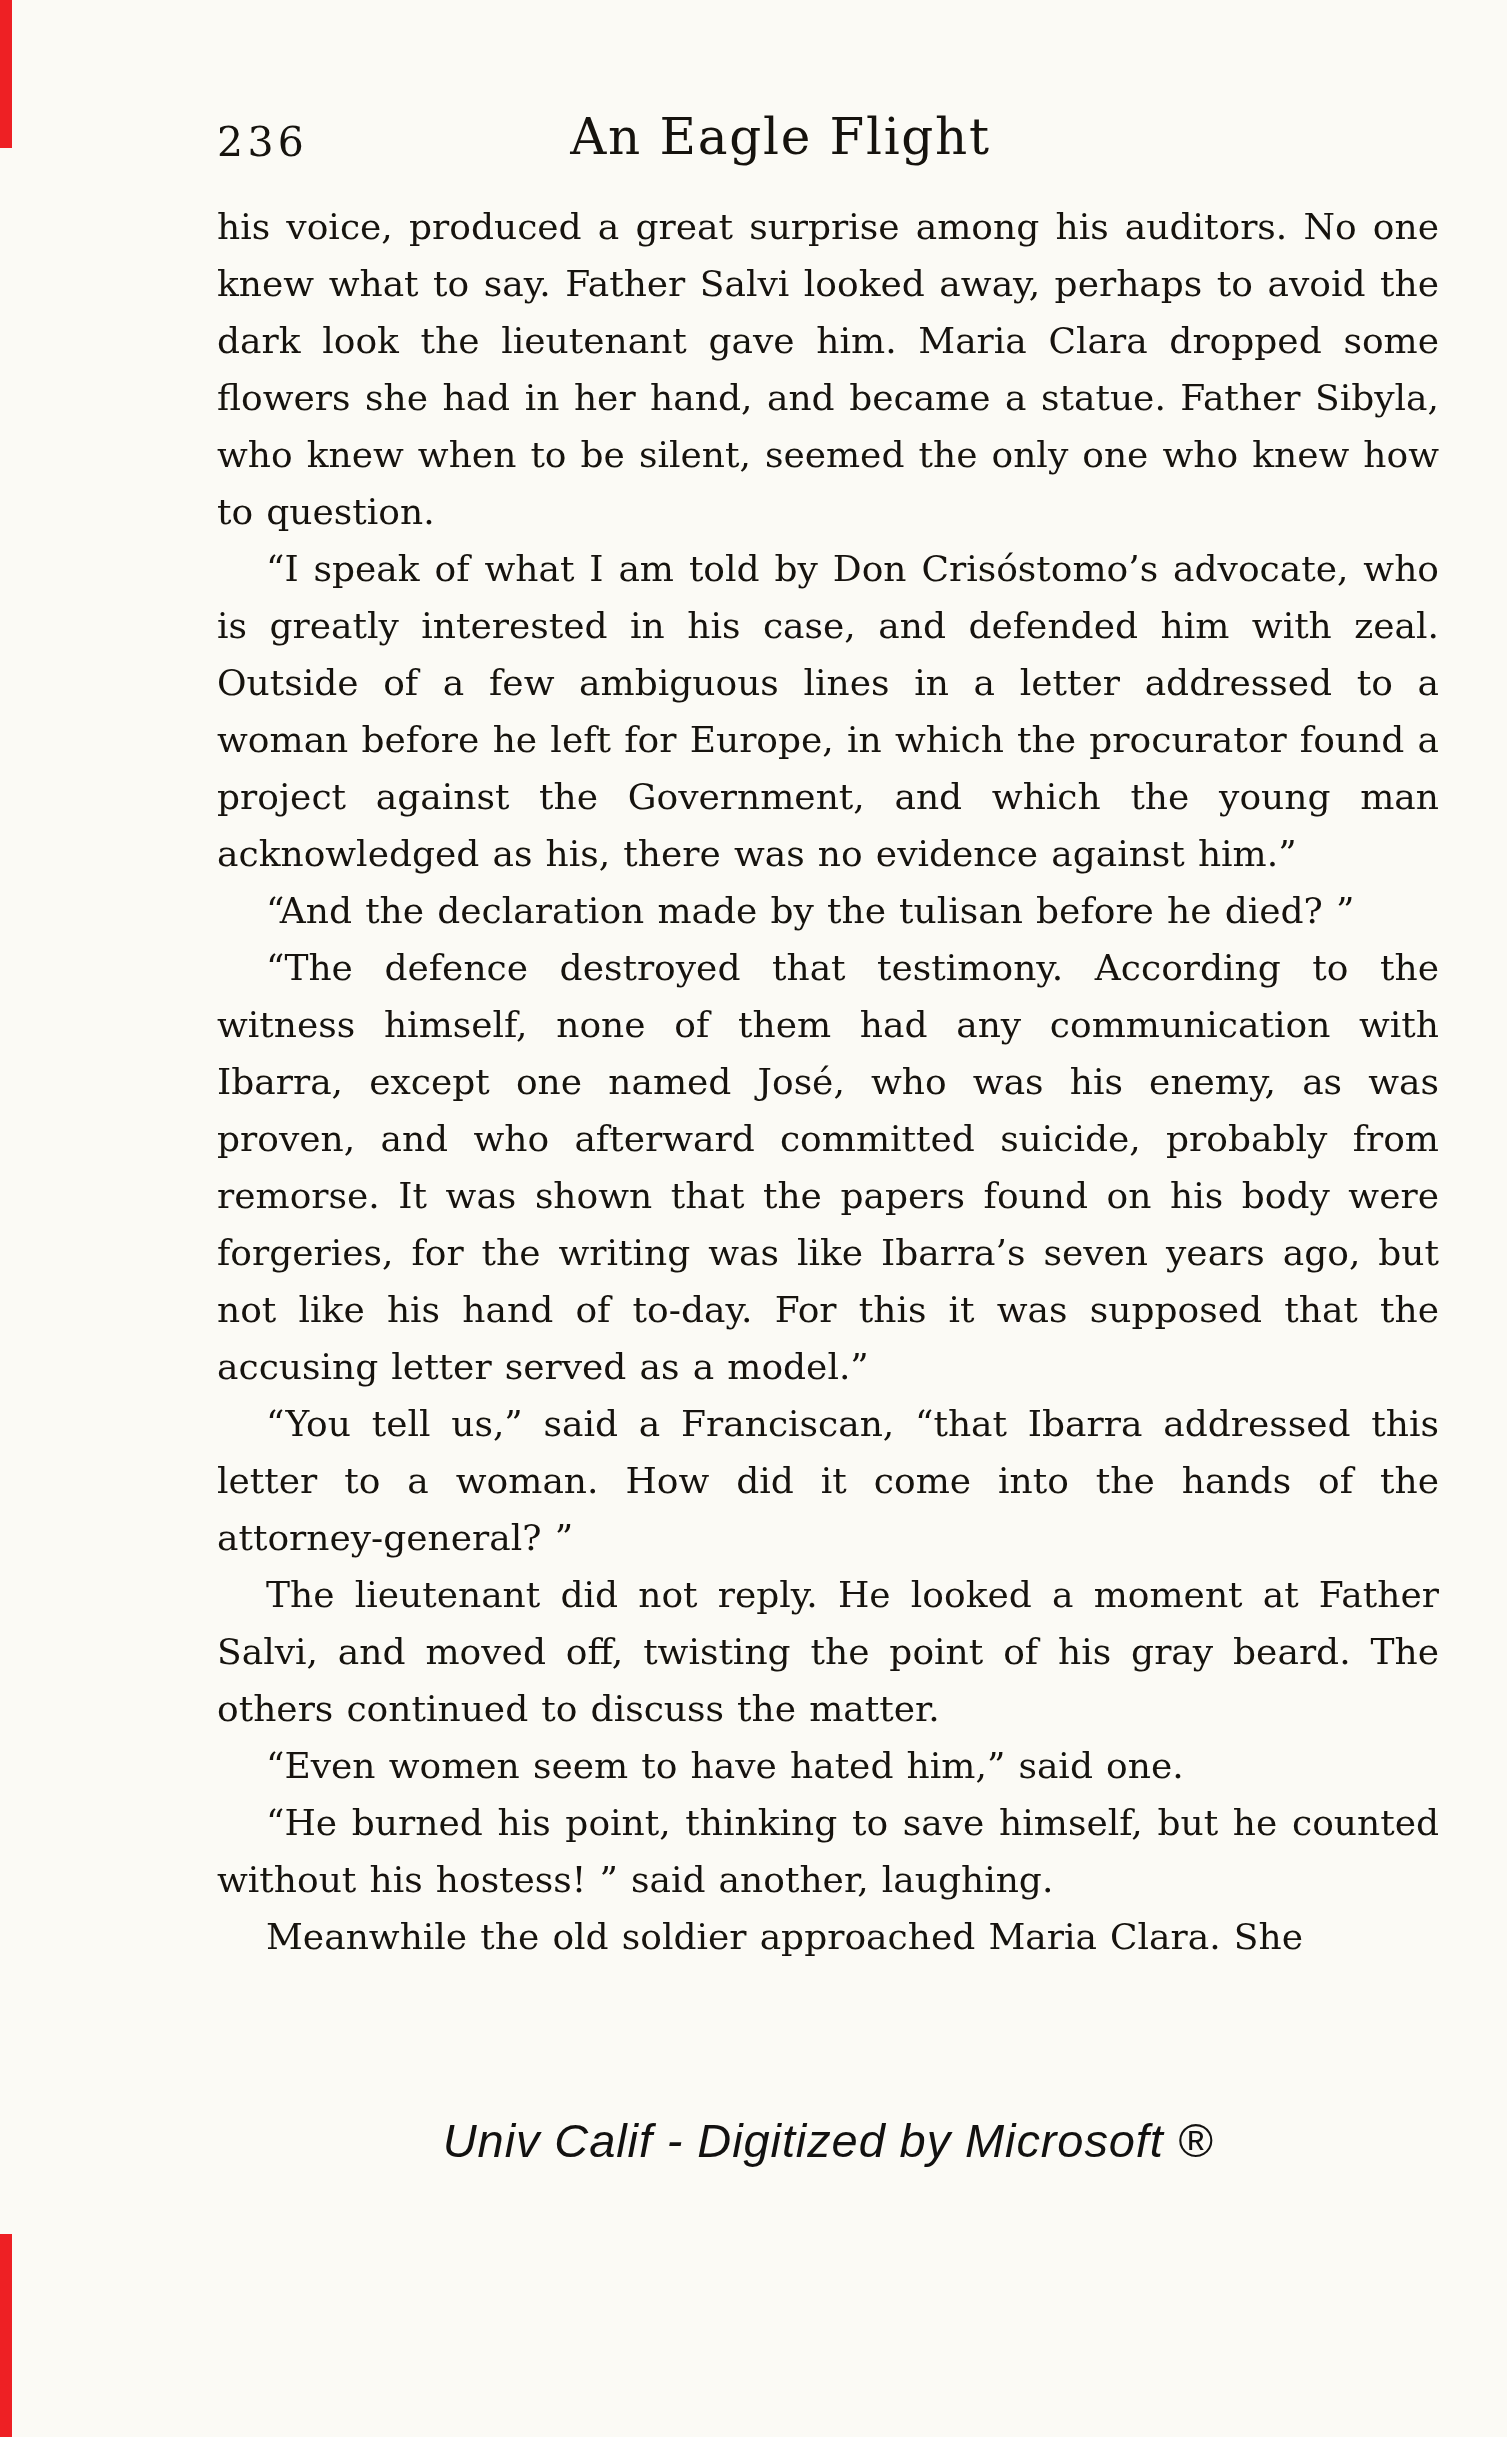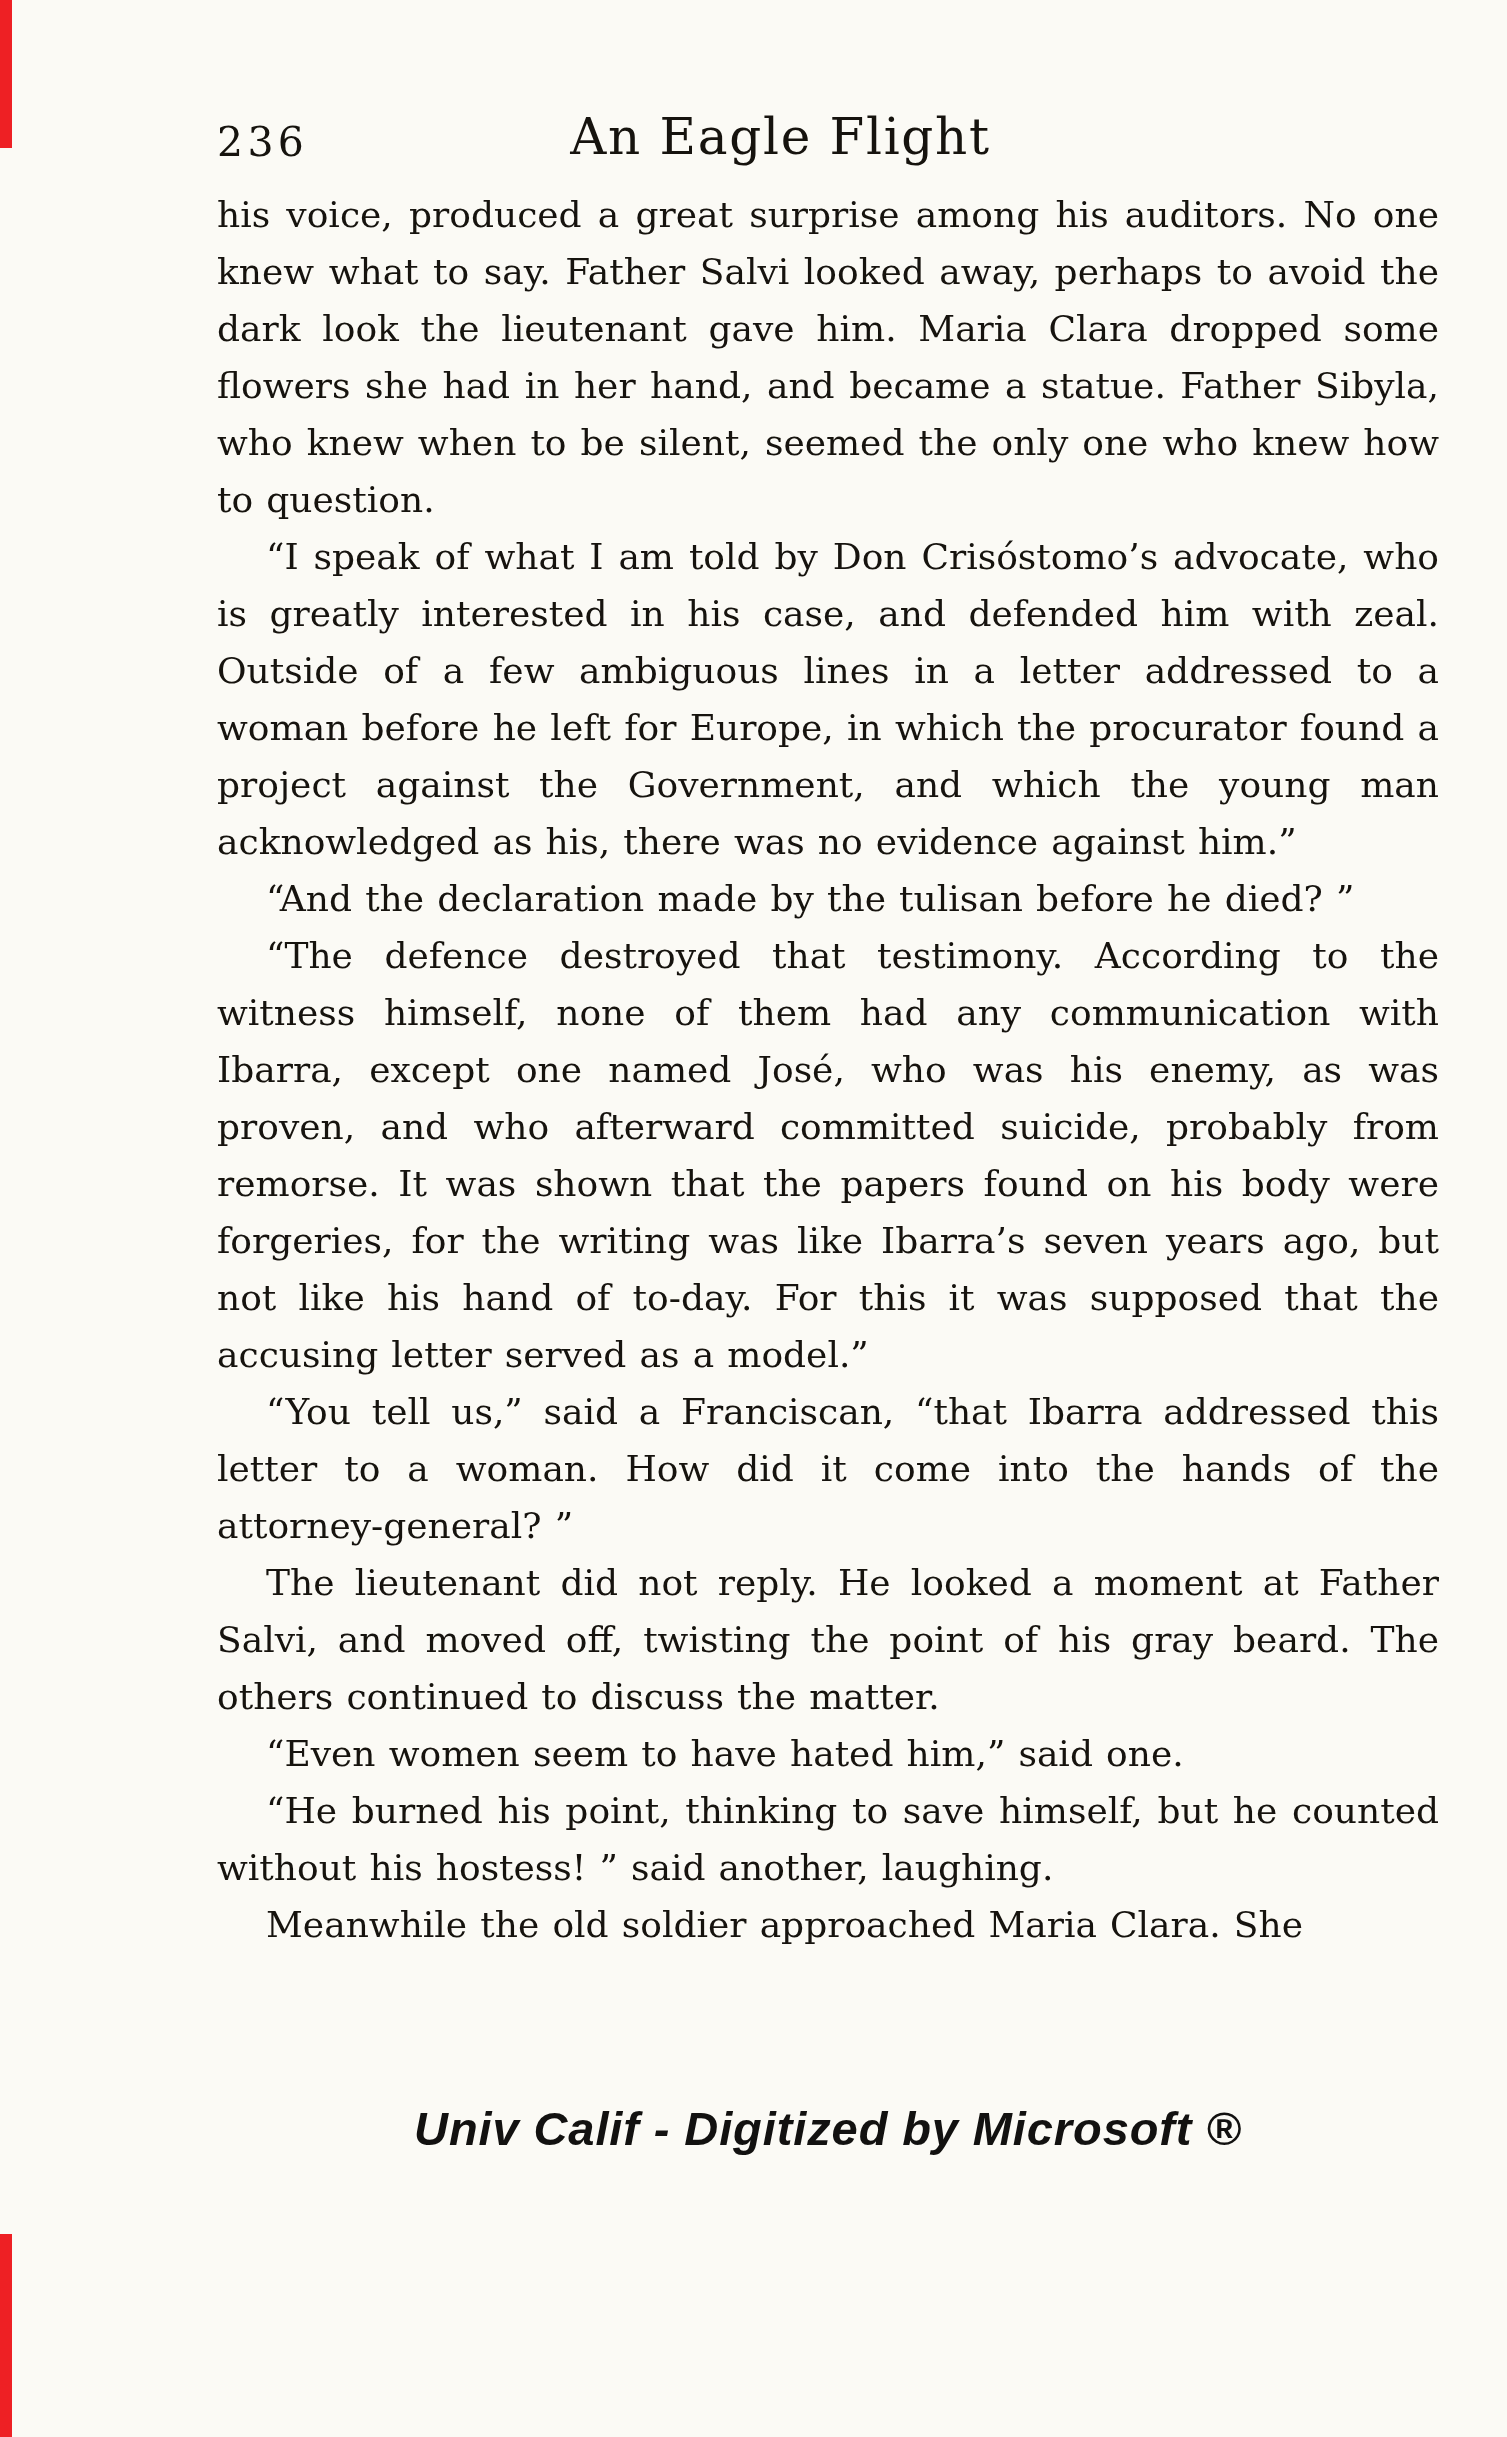--- a/index.html
+++ b/index.html
@@ -24,21 +24,21 @@
   .content {
     position: absolute;
     left: 217px;
     top: 97px;
     width: 1222px;
   }
 
   .header {
     position: relative;
     height: 69px;
-    margin-bottom: 20px;
+    margin-bottom: 32px;
   }
   .pagenum {
     position: absolute;
     left: 0;
     bottom: 0;
     font-size: 41px;
     letter-spacing: 4.3px;
   }
   .title {
     position: absolute;
@@ -59,21 +59,21 @@
     text-align: justify;
     word-spacing: 1.7px;
   }
   .para.indent { text-indent: 49px; }
 
   .footer {
     margin-top: 148px;
     text-align: center;
     font-family: "Liberation Sans", sans-serif;
     font-style: italic;
-    font-weight: bold;
+    font-weight: normal;
     font-size: 47px;
     letter-spacing: 0.9px;
     color: #121110;
   }
 </style>
 </head>
 <body>
 
 <div class="scan-edge top"></div>
 <div class="scan-edge bottom"></div>

